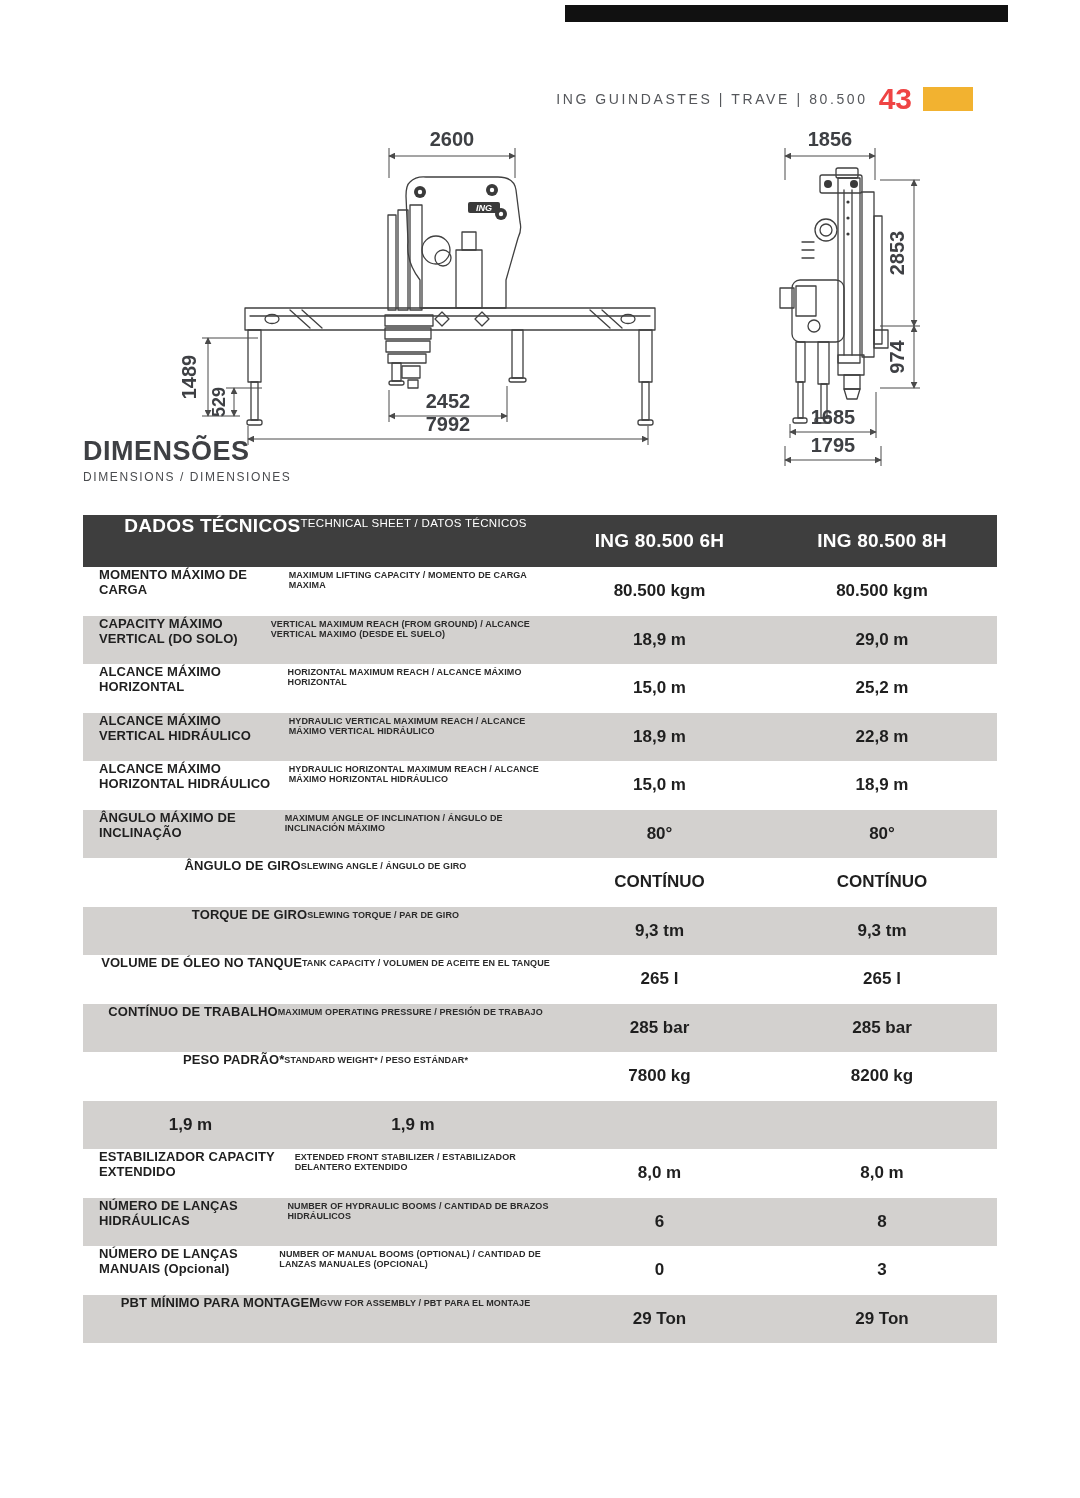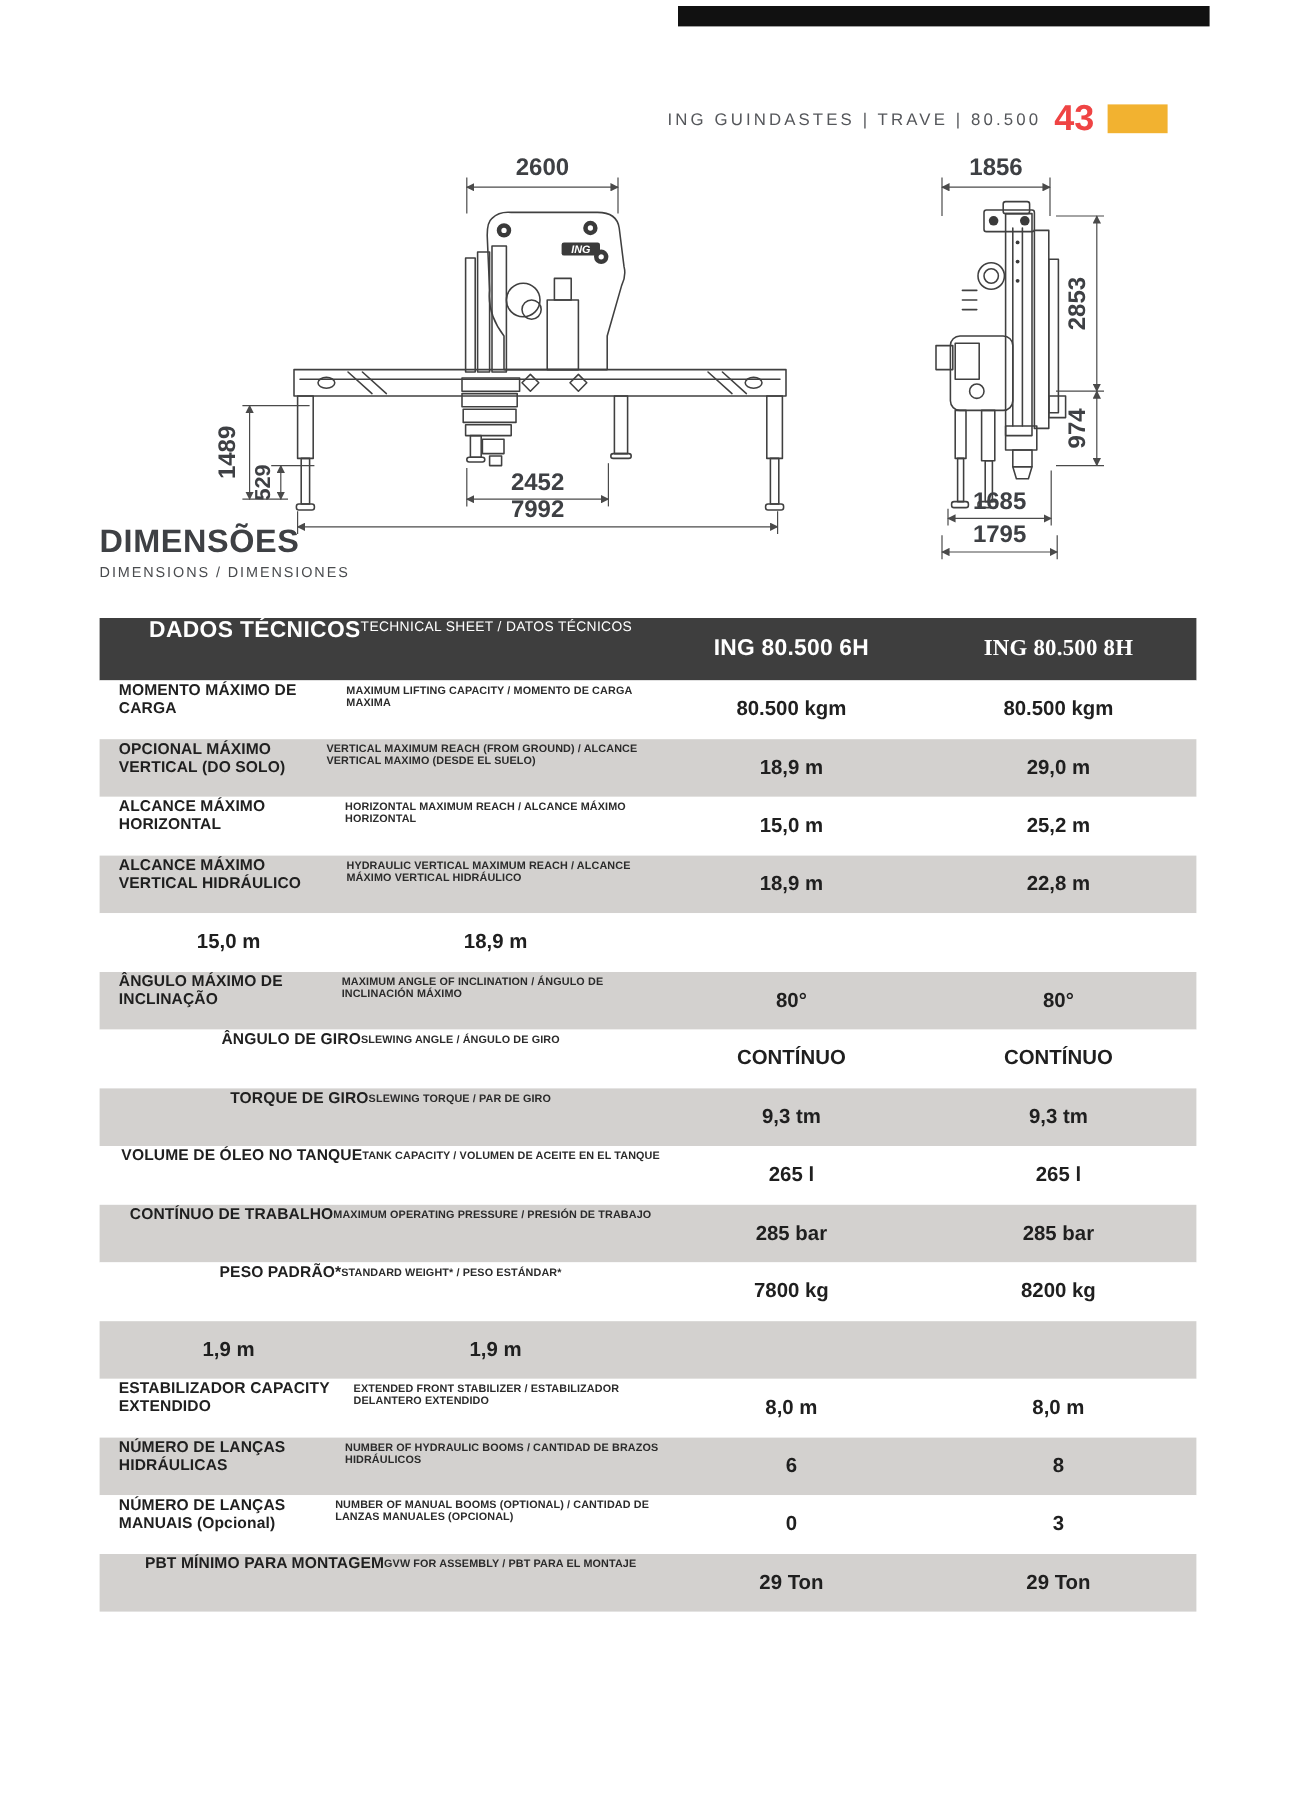--- a/index.html
+++ b/index.html
@@ -31,21 +31,21 @@
   .dim-sub{margin-top:5px;font-size:12px;letter-spacing:1.6px;color:#4a4c4f;}
 
   
   .ttable{position:absolute;left:83px;top:515px;width:914px;}
   .thead{height:52px;background:#3E3E3E;color:#ffffff;display:flex;align-items:stretch;}
   .th-label{flex:1;display:flex;flex-direction:row;justify-content:center;padding-left:16px;}
   .th-title{font-size:19px;font-weight:800;letter-spacing:.3px;}
   .th-sub{font-size:11.5px;font-weight:400;margin-top:2px;letter-spacing:.3px;}
   .th-col{width:215px;display:flex;align-items:center;justify-content:center;
           font-size:19px;font-weight:800;letter-spacing:.2px;}
-  .th-col.c2{width:230px;font-family:Liberation Serif, serif;}
+  .th-col.c2{width:230px;}
   .trow{height:48.5px;display:flex;align-items:stretch;}
   .trow.gray{background:#D3D1CF;}
   .trow.white{background:#ffffff;}
   .tlabel{flex:1;display:flex;justify-content:center;padding-left:16px;}
   .tl-title{font-size:13px;font-weight:700;color:#1F1F1F;letter-spacing:.1px;}
   .tl-sub{font-size:9px;font-weight:700;color:#2b2b2b;margin-top:3px;letter-spacing:.1px;}
   .tval{width:215px;display:flex;align-items:center;justify-content:center;
         font-size:17px;font-weight:700;color:#1F1F1F;}
   .tval.v2{width:230px;}
 </style>
@@ -219,21 +219,21 @@
         <div class="trow white">
           <div class="tlabel">
             <div class="tl-title">MOMENTO MÁXIMO DE CARGA</div>
             <div class="tl-sub">MAXIMUM LIFTING CAPACITY  /  MOMENTO DE CARGA MAXIMA</div>
           </div>
           <div class="tval">80.500 kgm</div>
           <div class="tval v2">80.500 kgm</div>
         </div>
         <div class="trow gray">
           <div class="tlabel">
-            <div class="tl-title">OPCIONAL MÁXIMO VERTICAL (DO SOLO)</div>
+            <div class="tl-title">CAPACITY MÁXIMO VERTICAL (DO SOLO)</div>
             <div class="tl-sub">VERTICAL MAXIMUM REACH (FROM GROUND) / ALCANCE VERTICAL MAXIMO (DESDE EL SUELO)</div>
           </div>
           <div class="tval">18,9 m</div>
           <div class="tval v2">29,0 m</div>
         </div>
         <div class="trow white">
           <div class="tlabel">
             <div class="tl-title">ALCANCE MÁXIMO HORIZONTAL</div>
             <div class="tl-sub">HORIZONTAL MAXIMUM REACH / ALCANCE MÁXIMO HORIZONTAL</div>
           </div>
@@ -242,20 +242,24 @@
         </div>
         <div class="trow gray">
           <div class="tlabel">
             <div class="tl-title">ALCANCE MÁXIMO VERTICAL HIDRÁULICO</div>
             <div class="tl-sub">HYDRAULIC VERTICAL MAXIMUM REACH / ALCANCE MÁXIMO VERTICAL HIDRÁULICO</div>
           </div>
           <div class="tval">18,9 m</div>
           <div class="tval v2">22,8 m</div>
         </div>
         <div class="trow white">
+          <div class="tlabel">
+            <div class="tl-title">ALCANCE MÁXIMO HORIZONTAL HIDRÁULICO</div>
+            <div class="tl-sub">HYDRAULIC HORIZONTAL MAXIMUM REACH / ALCANCE MÁXIMO HORIZONTAL HIDRÁULICO</div>
+          </div>
           <div class="tval">15,0 m</div>
           <div class="tval v2">18,9 m</div>
         </div>
         <div class="trow gray">
           <div class="tlabel">
             <div class="tl-title">ÂNGULO MÁXIMO DE INCLINAÇÃO</div>
             <div class="tl-sub">MAXIMUM ANGLE OF INCLINATION / ÁNGULO DE INCLINACIÓN MÁXIMO</div>
           </div>
           <div class="tval">80°</div>
           <div class="tval v2">80°</div>

